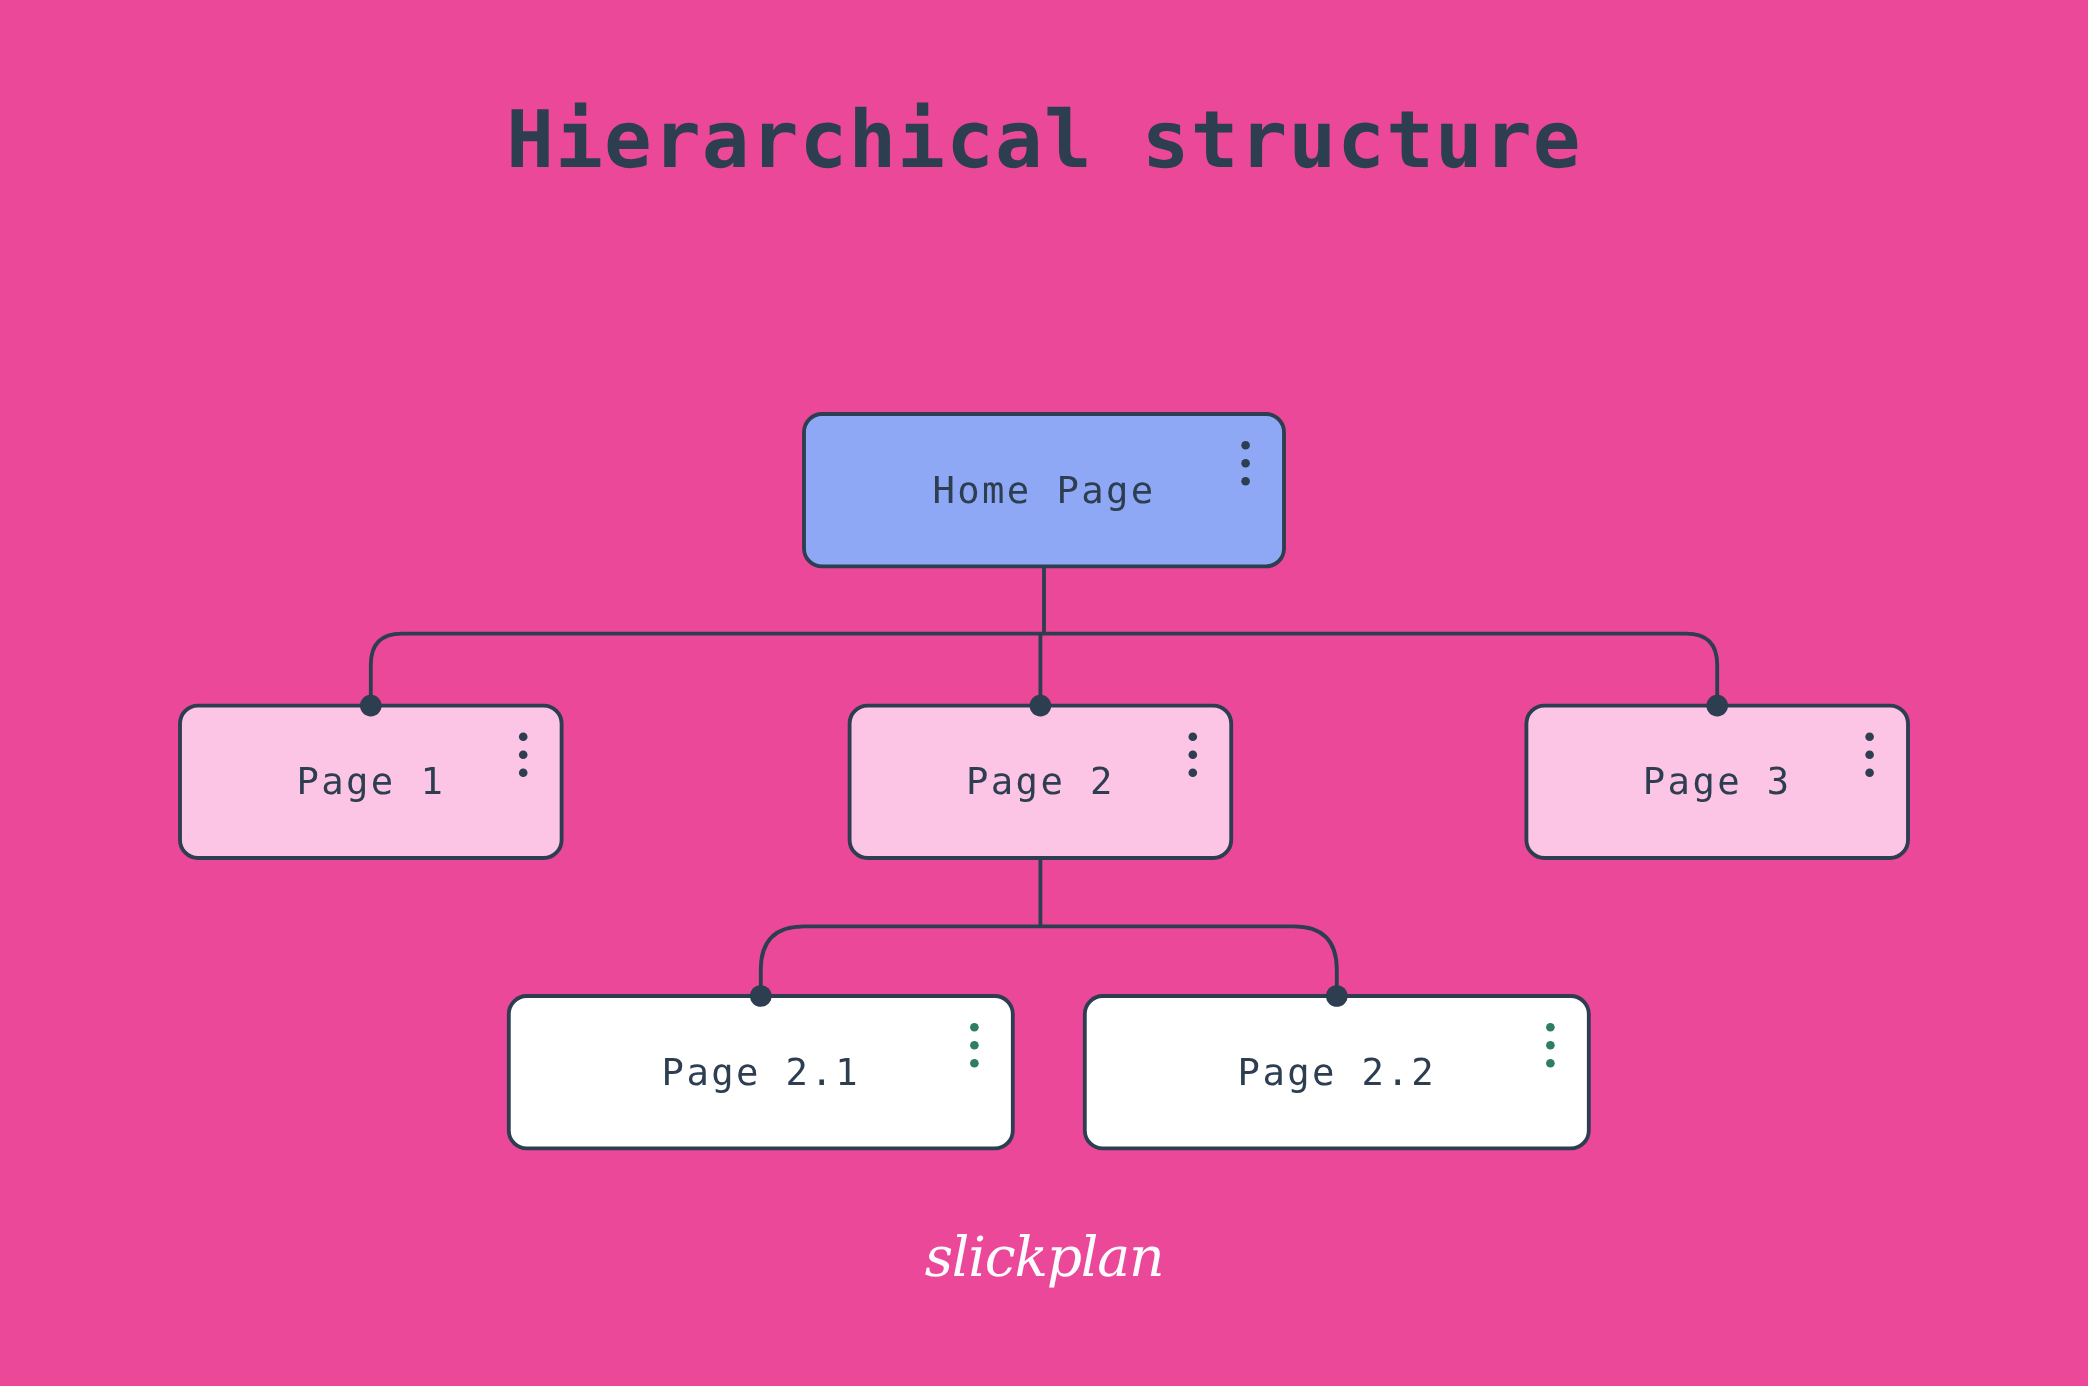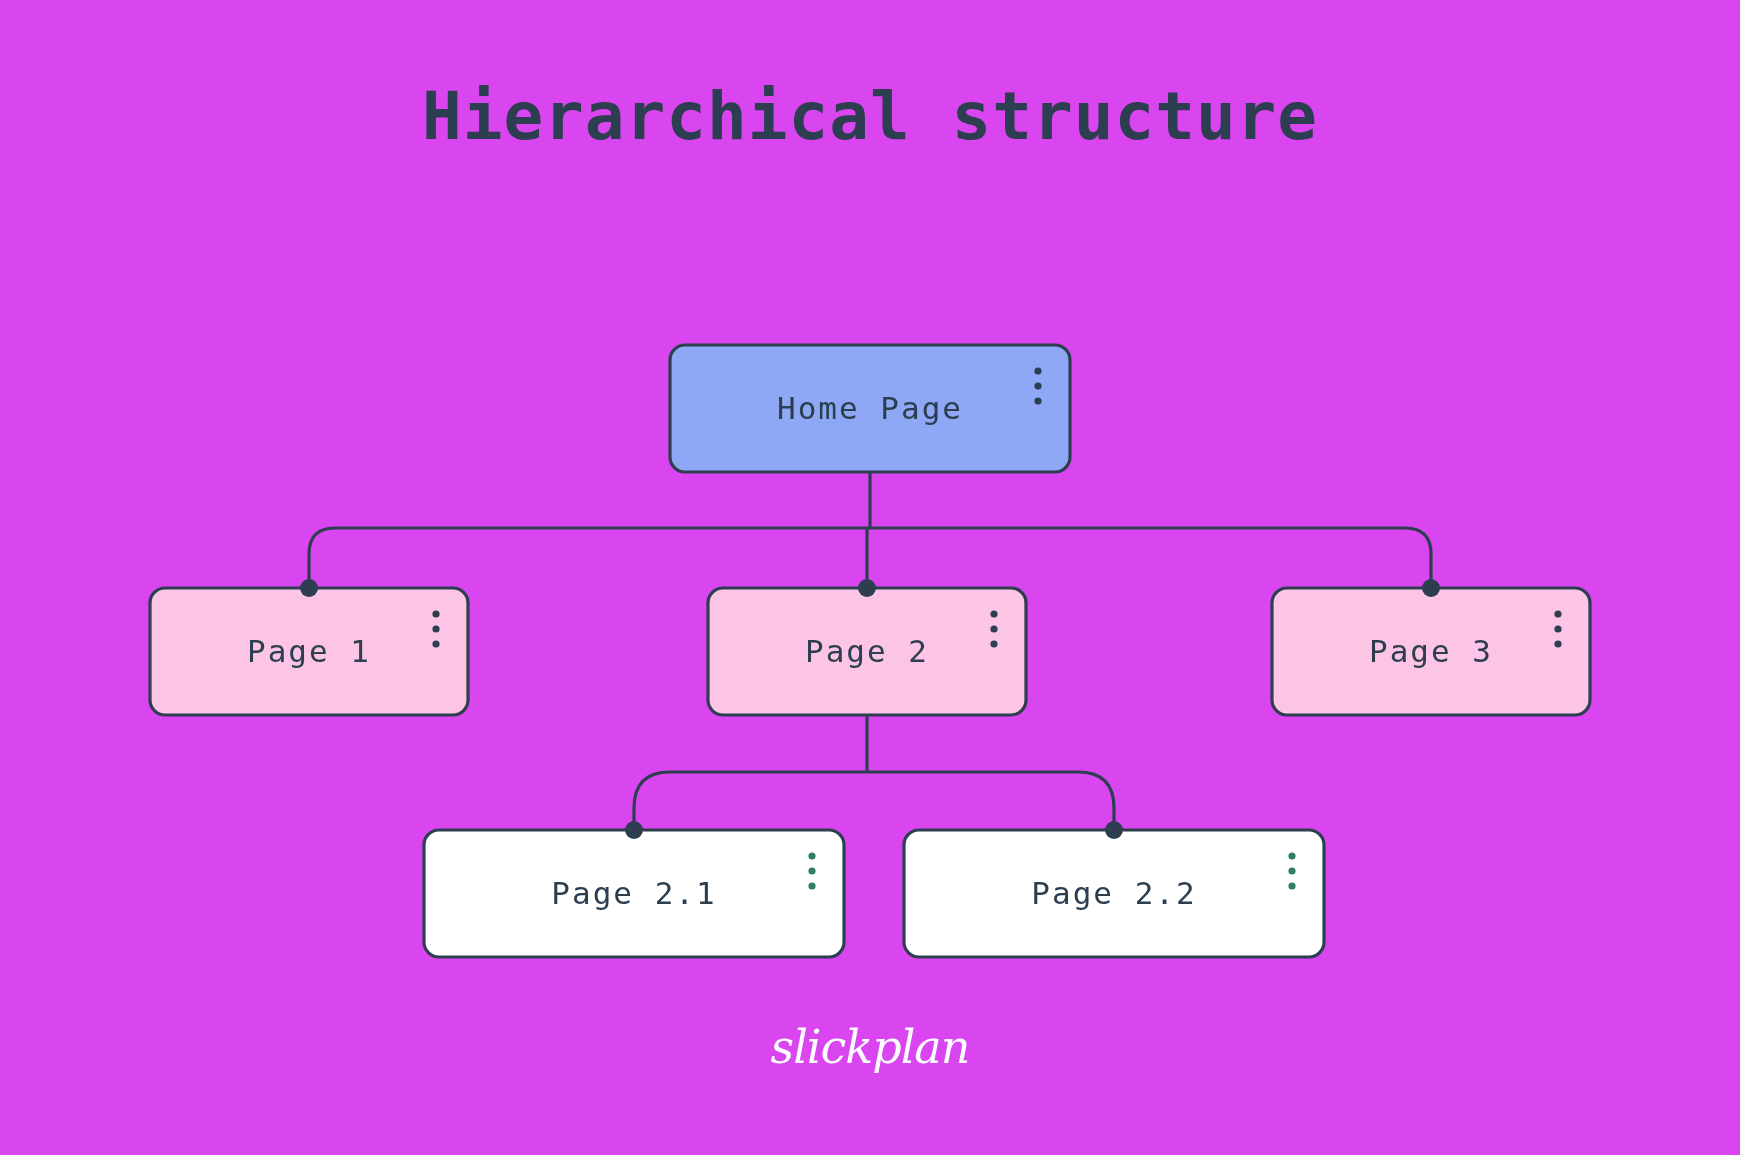--- a/index.html
+++ b/index.html
@@ -11,21 +11,21 @@
     width: 1740px;
     height: 1155px;
     background: #f2f5fd;
     font-family: "DejaVu Sans Mono", "Liberation Mono", monospace;
     overflow: hidden;
   }
   .canvas {
     position: relative;
     width: 1740px;
     height: 1155px;
-    background: #d946ef;
+    background: #ec4899;
   }
   .page-title {
     position: absolute;
     top: 78px;
     left: 0;
     width: 1740px;
     text-align: center;
     font-family: "DejaVu Sans Mono", "Liberation Mono", monospace;
     font-size: 66px;
     font-weight: bold;

